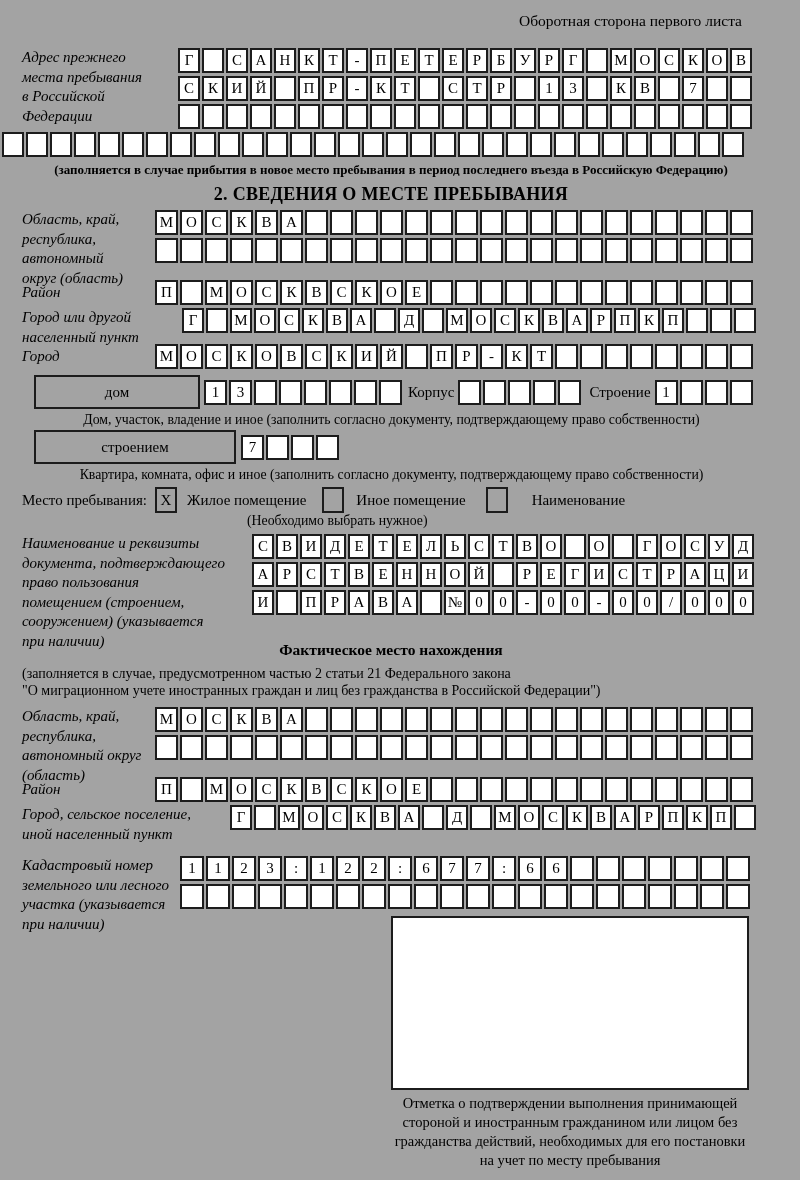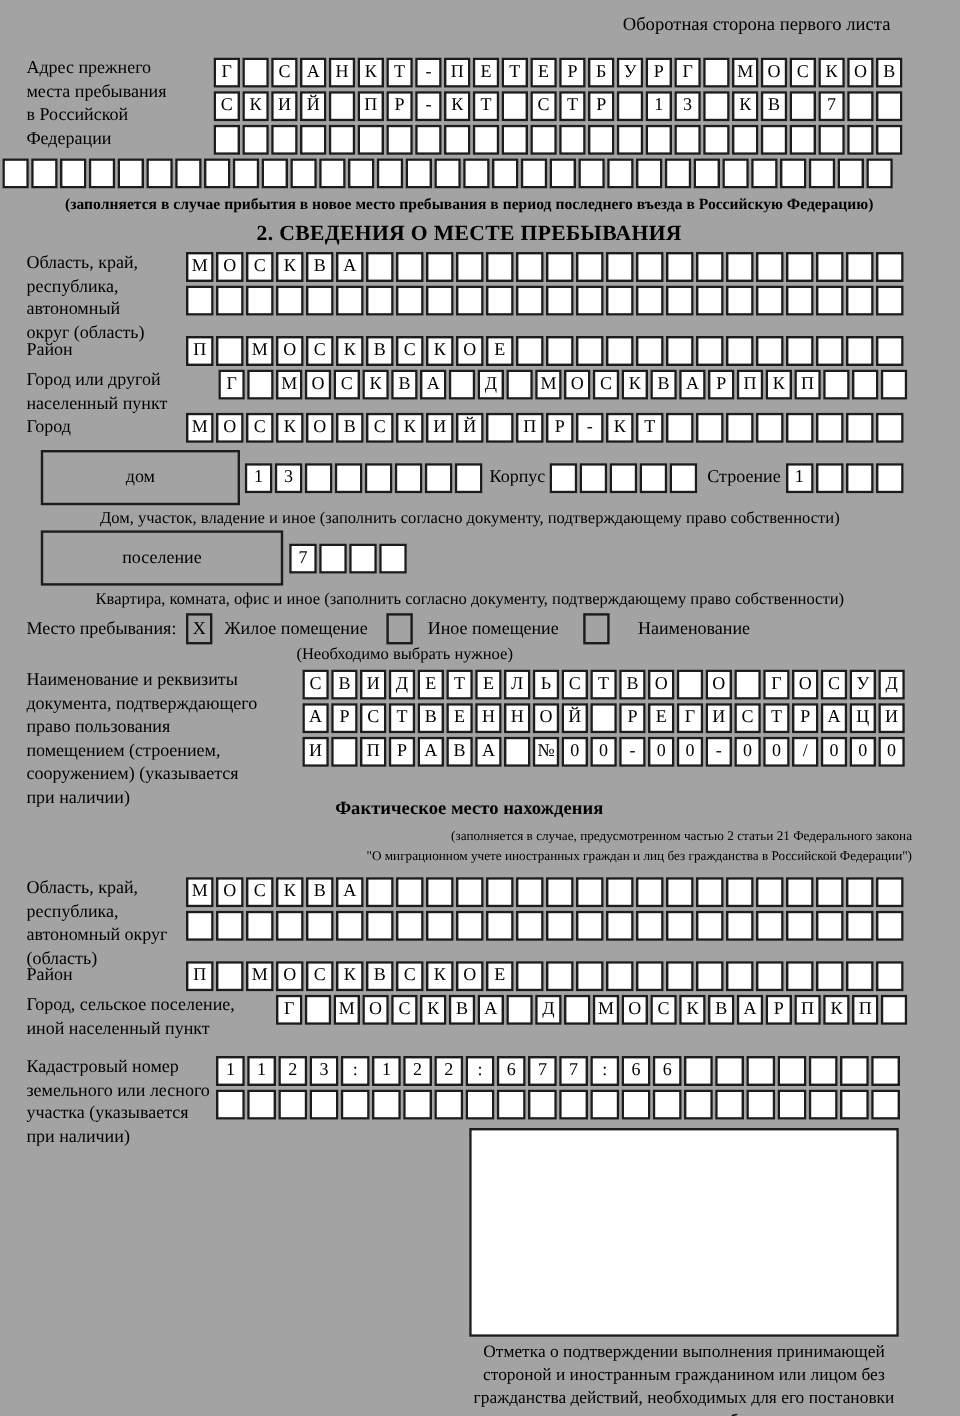--- a/index.html
+++ b/index.html
@@ -10,41 +10,41 @@
     color: #000;
   }
   .page {
     width: 800px; height: 1180px;
     padding: 12px 40px 8px 22px;
     overflow: hidden; background: #a3a3a3;
   }
   .side-note { text-align: right; font-size: 15.5px; height: 20px; margin: 0 18px 16px 0; }
 
   .field { display: flex; align-items: flex-start; }
-  .flabel { font-size: 15px; line-height: 19.5px; white-space: pre-line; flex-shrink: 0; }
+  .flabel { font-size: 15px; line-height: 19.5px; white-space: pre-line; flex-shrink: 0; font-style: italic; }
   .cellcol { display: flex; flex-direction: column; gap: 3px; }
   .cells { display: flex; gap: 2px; }
   .cell {
     width: 22px; height: 25px; flex-shrink: 0;
     border: 2px solid #1c1c1c; background: #fff;
     display: inline-flex; align-items: center; justify-content: center;
     font-size: 15px; line-height: 1;
   }
   .cw25 .cell { width: 23px; }
   .cw26 .cell { width: 24px; }
 
   .caption { font-size: 13px; line-height: 17px; height: 17px; text-align: center; font-weight: bold; }
   .caption-left { font-size: 13.8px; line-height: 17px; height: 17px; text-align: center; margin-left: 1px; }
-  .caption-pre { font-size: 11px; line-height: 17px; text-align: right; white-space: pre-line; }
+  .caption-pre { font-size: 14px; line-height: 17px; text-align: left; white-space: pre-line; }
   .sec-title { font-size: 18px; font-weight: bold; text-align: center; height: 20px; letter-spacing: .3px; }
   .sub-title { font-size: 15.5px; font-weight: bold; text-align: center; height: 20px; }
 
   .house-row { display: flex; align-items: center; margin-left: 12px; }
   .labelbox {
-    height: 46px; border: 2px solid #1c1c1c;
+    height: 34px; border: 2px solid #1c1c1c;
     display: inline-flex; align-items: center; justify-content: center;
     font-size: 15px; flex-shrink: 0;
   }
   .inline-label { font-size: 15px; flex-shrink: 0; }
 
   .check-row { display: flex; align-items: center; font-size: 15px; }
   .checkbox {
     width: 22px; height: 26px; border: 2px solid #1c1c1c; flex-shrink: 0;
     display: inline-flex; align-items: center; justify-content: center;
     font-size: 15px;
@@ -361,21 +361,21 @@
     <div class="cells cw25" style="margin-left:4px">
         <span class="cell">1</span>
         <span class="cell"></span>
         <span class="cell"></span>
         <span class="cell"></span>
       </div>
   </div>
   <div class="caption-left" style="margin-top:2px">Дом, участок, владение и иное (заполнить согласно документу, подтверждающему право собственности)</div>
 
   <div class="house-row" style="margin-top:2px">
-    <div class="labelbox" style="width:202px">поселение</div>
+    <div class="labelbox" style="width:202px">строением</div>
     <div class="cells cw25" style="margin-left:5px">
         <span class="cell">7</span>
         <span class="cell"></span>
         <span class="cell"></span>
         <span class="cell"></span>
       </div>
   </div>
   <div class="caption-left" style="margin-top:2px">Квартира, комната, офис и иное (заполнить согласно документу, подтверждающему право собственности)</div>
 
   <div class="check-row" style="margin-top:4px">

